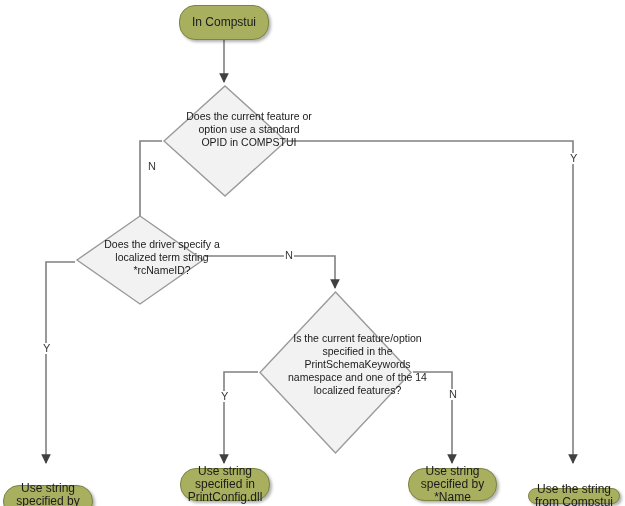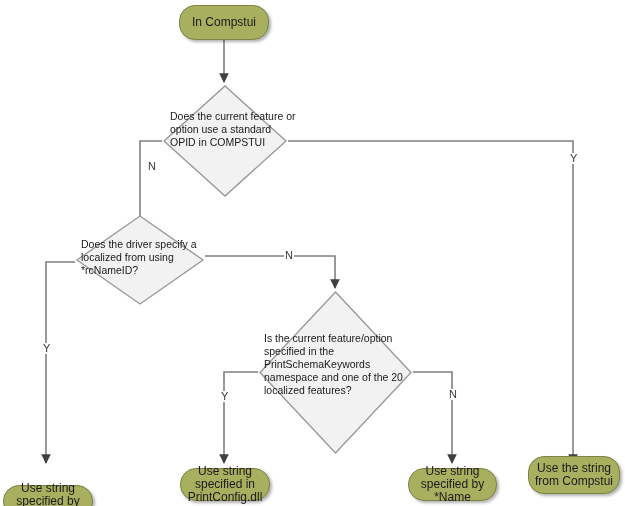--- a/index.html
+++ b/index.html
@@ -32,23 +32,23 @@
   .decision-wrap{
     position:absolute;
   }
   .decision-shape{
     position:absolute;
     left:0;top:0;
     width:100%;height:100%;
   }
   .decision-label{
     position:absolute;
-    left:0;
+    left:16px;
     width:100%;
-    text-align:left;
+    text-align:center;
     color:#1a1a1a;
     font-size:10.5px;
     line-height:13px;
   }
   .edge-label{
     position:absolute;
     color:#3a3a3a;
     font-size:11px;
     line-height:11px;
     background:#ffffff;
@@ -90,43 +90,43 @@
     <svg class="decision-shape" viewBox="0 0 126 114" preserveAspectRatio="none">
       <polygon points="63,2 124,57 63,112 2,57" fill="#f2f2f2" stroke="#9a9a9a" stroke-width="1.4"></polygon>
     </svg>
     <div class="decision-label" style="top:26px;padding:0 8px;">Does the current feature or option use a standard OPID in COMPSTUI</div>
   </div>
 
   <div class="decision-wrap" style="left:75px;top:214px;width:130px;height:92px;">
     <svg class="decision-shape" viewBox="0 0 130 92" preserveAspectRatio="none">
       <polygon points="65,2 128,46 65,90 2,46" fill="#f2f2f2" stroke="#9a9a9a" stroke-width="1.4"></polygon>
     </svg>
-    <div class="decision-label" style="top:24px;padding:0 6px;">Does the driver specify a localized from using *rcNameID?</div>
+    <div class="decision-label" style="top:24px;padding:0 6px;">Does the driver specify a localized term string *rcNameID?</div>
   </div>
 
   <div class="decision-wrap" style="left:258px;top:290px;width:155px;height:165px;">
     <svg class="decision-shape" viewBox="0 0 155 165" preserveAspectRatio="none">
       <polygon points="77.5,2 153,82.5 77.5,163 2,82.5" fill="#f2f2f2" stroke="#9a9a9a" stroke-width="1.4"></polygon>
     </svg>
-    <div class="decision-label" style="top:42px;padding:0 6px;">Is the current feature/option specified in the PrintSchemaKeywords namespace and one of the 20 localized features?</div>
+    <div class="decision-label" style="top:42px;padding:0 6px;">Is the current feature/option specified in the PrintSchemaKeywords namespace and one of the 14 localized features?</div>
   </div>
 
   <div class="node terminator" style="left:3px;top:468px;width:90px;height:33px;margin-top:17px;">
     <span>Use string specified by *rcNameID</span>
   </div>
 
   <div class="node terminator" style="left:408px;top:468px;width:89px;height:33px;">
     <span>Use string specified by *Name</span>
   </div>
 
   <div class="node terminator" style="left:180px;top:468px;width:90px;height:33px;">
     <span>Use string specified in PrintConfig.dll</span>
   </div>
 
-  <div class="node terminator" style="left:528px;top:456px;width:92px;height:38px;">
+  <div class="node terminator" style="left:528px;top:488px;width:92px;height:16px;">
     <span>Use the string from Compstui</span>
   </div>
 
   <div class="edge-label" style="left:147px;top:161px;">N</div>
 
   <div class="edge-label" style="left:569px;top:153px;">Y</div>
 
   <div class="edge-label" style="left:42px;top:343px;">Y</div>
 
   <div class="edge-label" style="left:284px;top:250px;">N</div>

